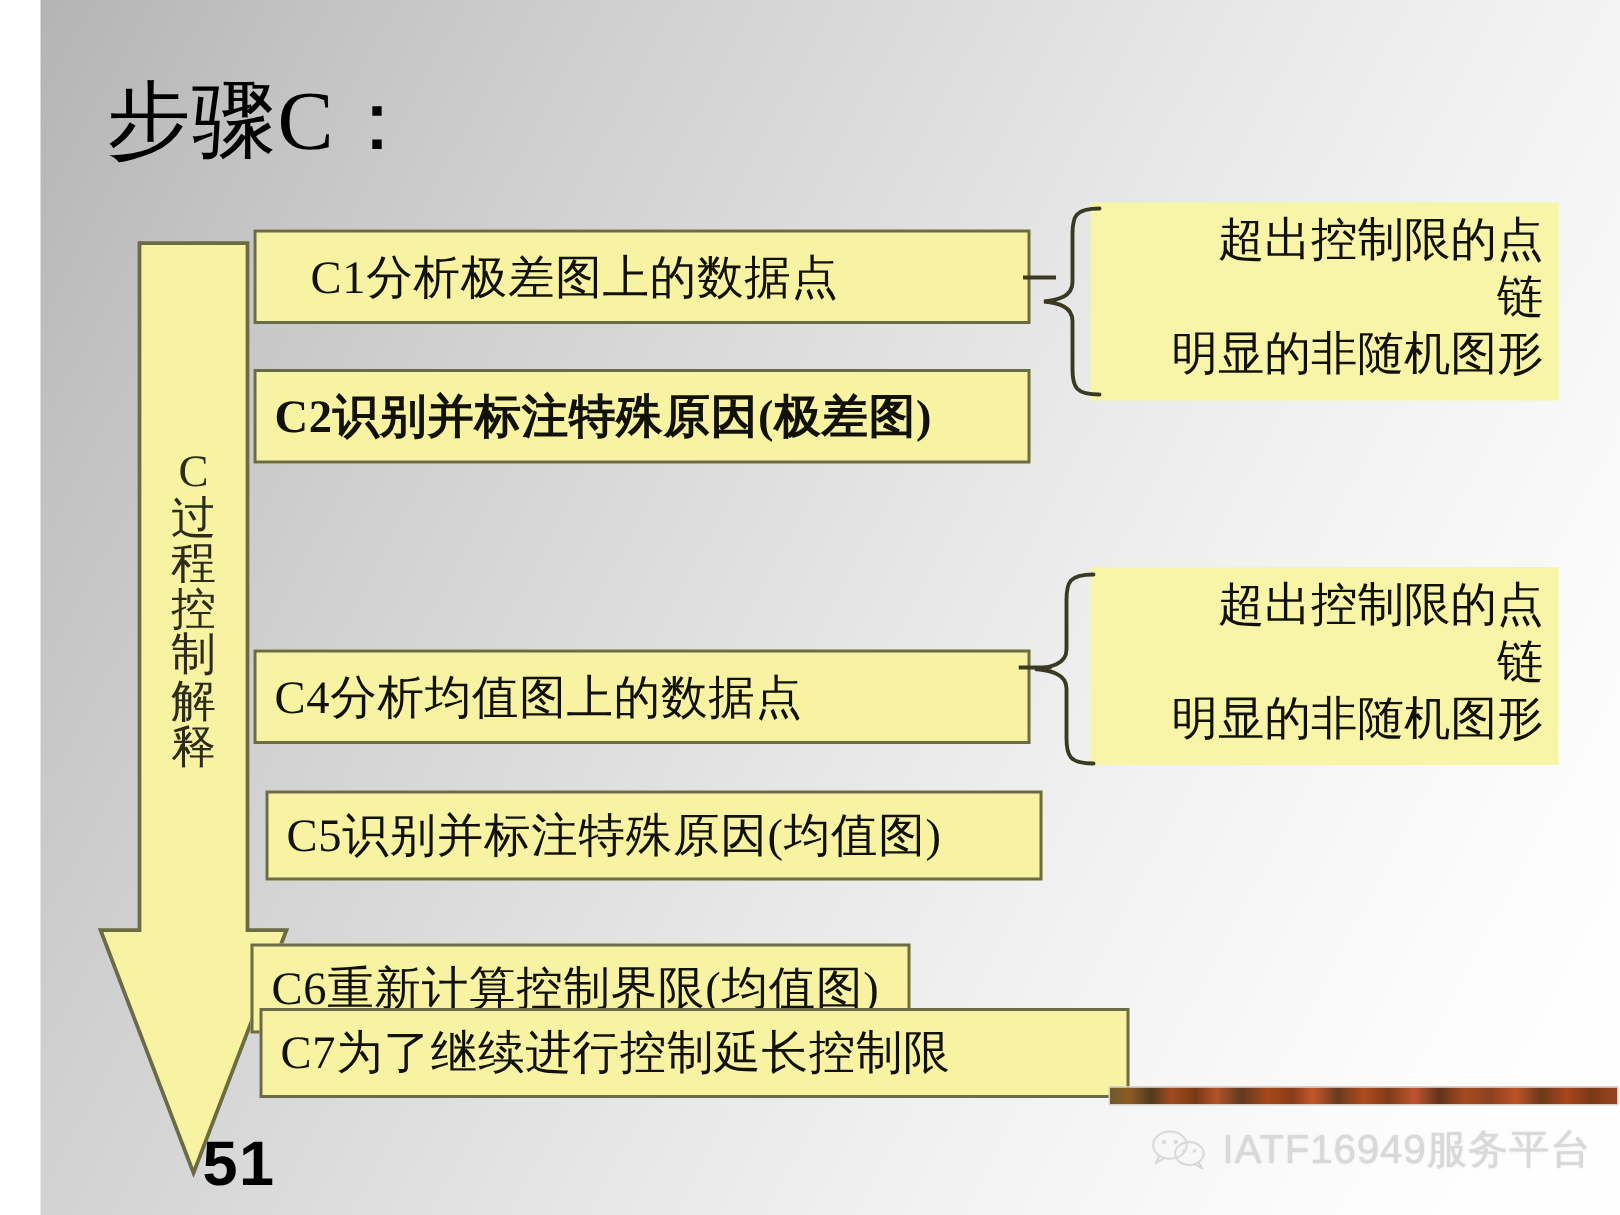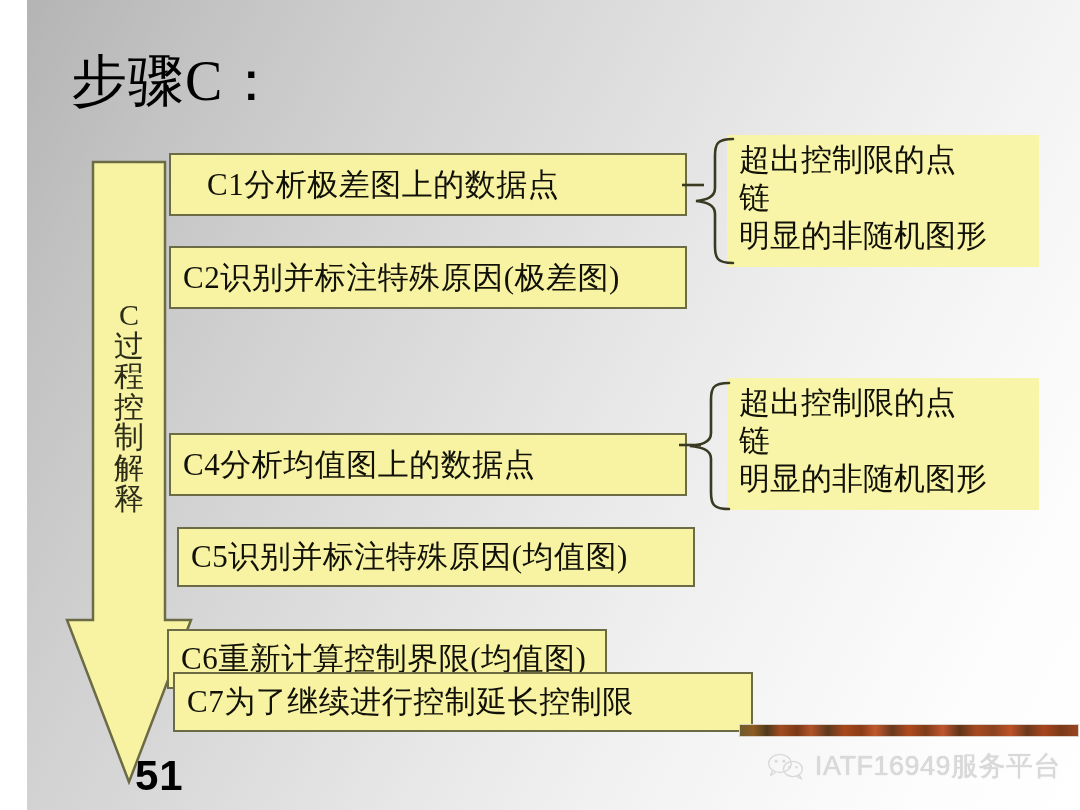--- a/index.html
+++ b/index.html
@@ -90,21 +90,21 @@
     position: absolute;
     background: #f9f5a8;
     color: #111108;
     font-size: 31px;
     line-height: 1.22;
     padding: 6px 10px 8px 12px;
     box-sizing: border-box;
     white-space: nowrap;
     font-family: "Liberation Serif", "DejaVu Serif", serif;
   }
-  .callout span { display: block; }
+  .callout span { display: block; text-align: right; }
 
   .brace {
     position: absolute;
   }
   .brace svg { display:block; }
 
   .connector {
     position: absolute;
   }
   .connector svg { display:block; }
@@ -172,21 +172,21 @@
     <span>过</span>
     <span>程</span>
     <span>控</span>
     <span>制</span>
     <span>解</span>
     <span>释</span>
   </div>
 
   <div class="pbox" style="left:142px; top:153px; width:518px; height:63px;padding-left:36px;">C1分析极差图上的数据点</div>
 
-  <div class="pbox" style="left:142px; top:246px; width:518px; height:63px;">C2识别并标注特殊原因(极差图)</div>
+  <div class="pbox" style="left:142px; top:246px; width:518px; height:63px;font-weight:bold;">C2识别并标注特殊原因(极差图)</div>
 
 
   <div class="pbox" style="left:142px; top:433px; width:518px; height:63px;">C4分析均值图上的数据点</div>
 
   <div class="pbox" style="left:150px; top:527px; width:518px; height:60px;">C5识别并标注特殊原因(均值图)</div>
 
   <div class="pbox" style="left:140px; top:629px; width:440px; height:60px;">C6重新计算控制界限(均值图)</div>
 
   <div class="pbox" style="left:146px; top:672px; width:580px; height:60px;">C7为了继续进行控制延长控制限</div>
 

